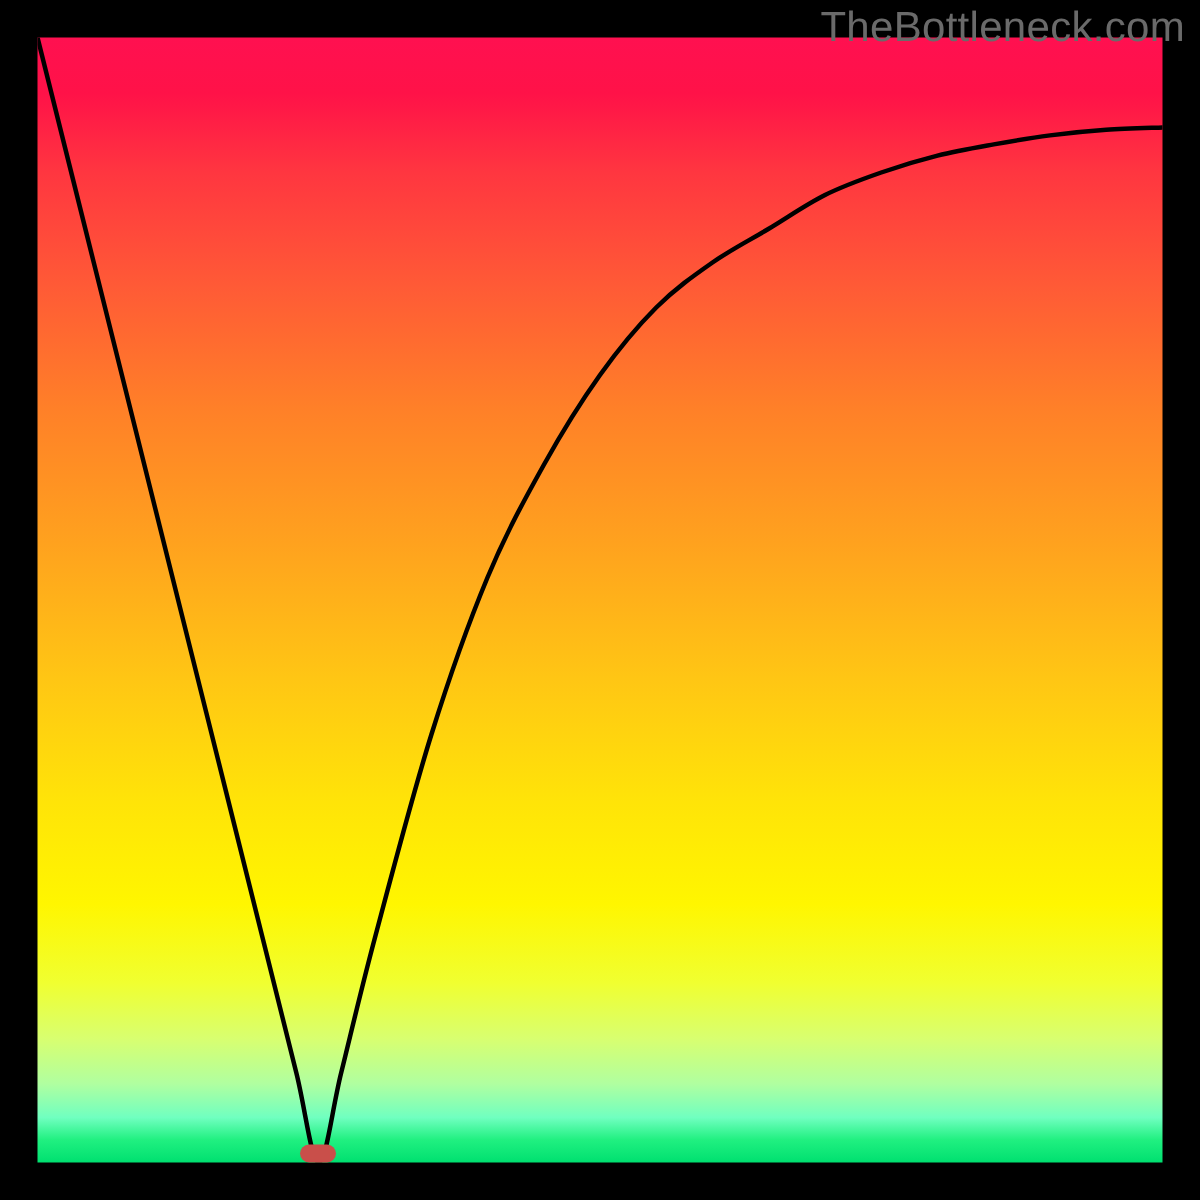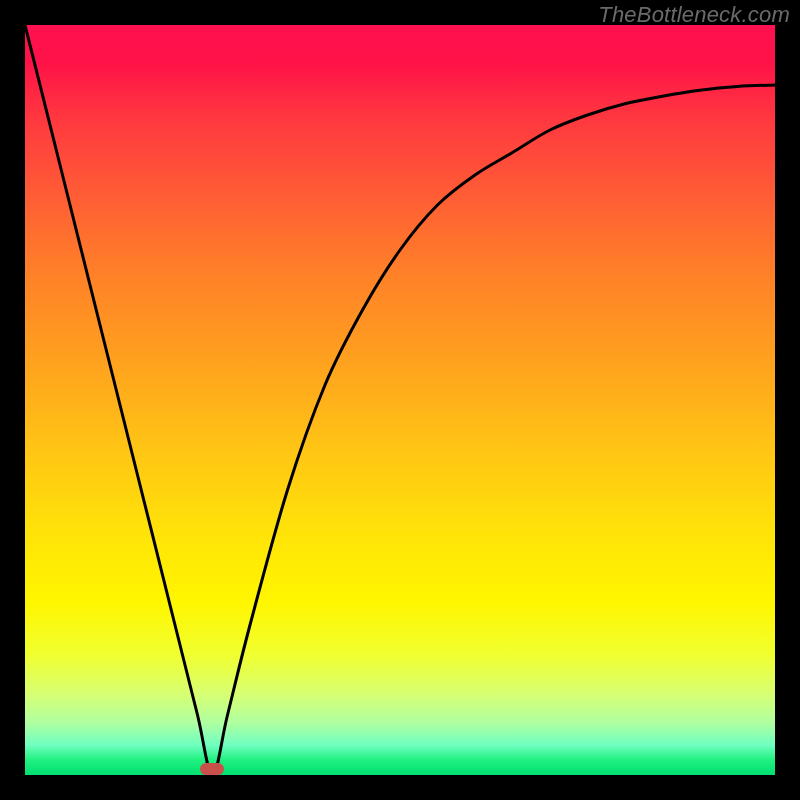--- a/index.html
+++ b/index.html
@@ -33,25 +33,24 @@
       #70ffc0 96%,
       #20f080 98%,
       #00e070 100%
     );
   }
   .watermark {
     position: absolute;
     top: 2px;
     right: 10px;
     color: #6a6a6a;
-    font-size: 22px;
+    font-size: 28px;
     font-weight: 500;
     letter-spacing: 0.2px;
     z-index: 5;
-    font-style: italic;
   }
   svg.curve {
     position: absolute;
     left: 0;
     top: 0;
     width: 750px;
     height: 750px;
   }
   .marker {
     position: absolute;

